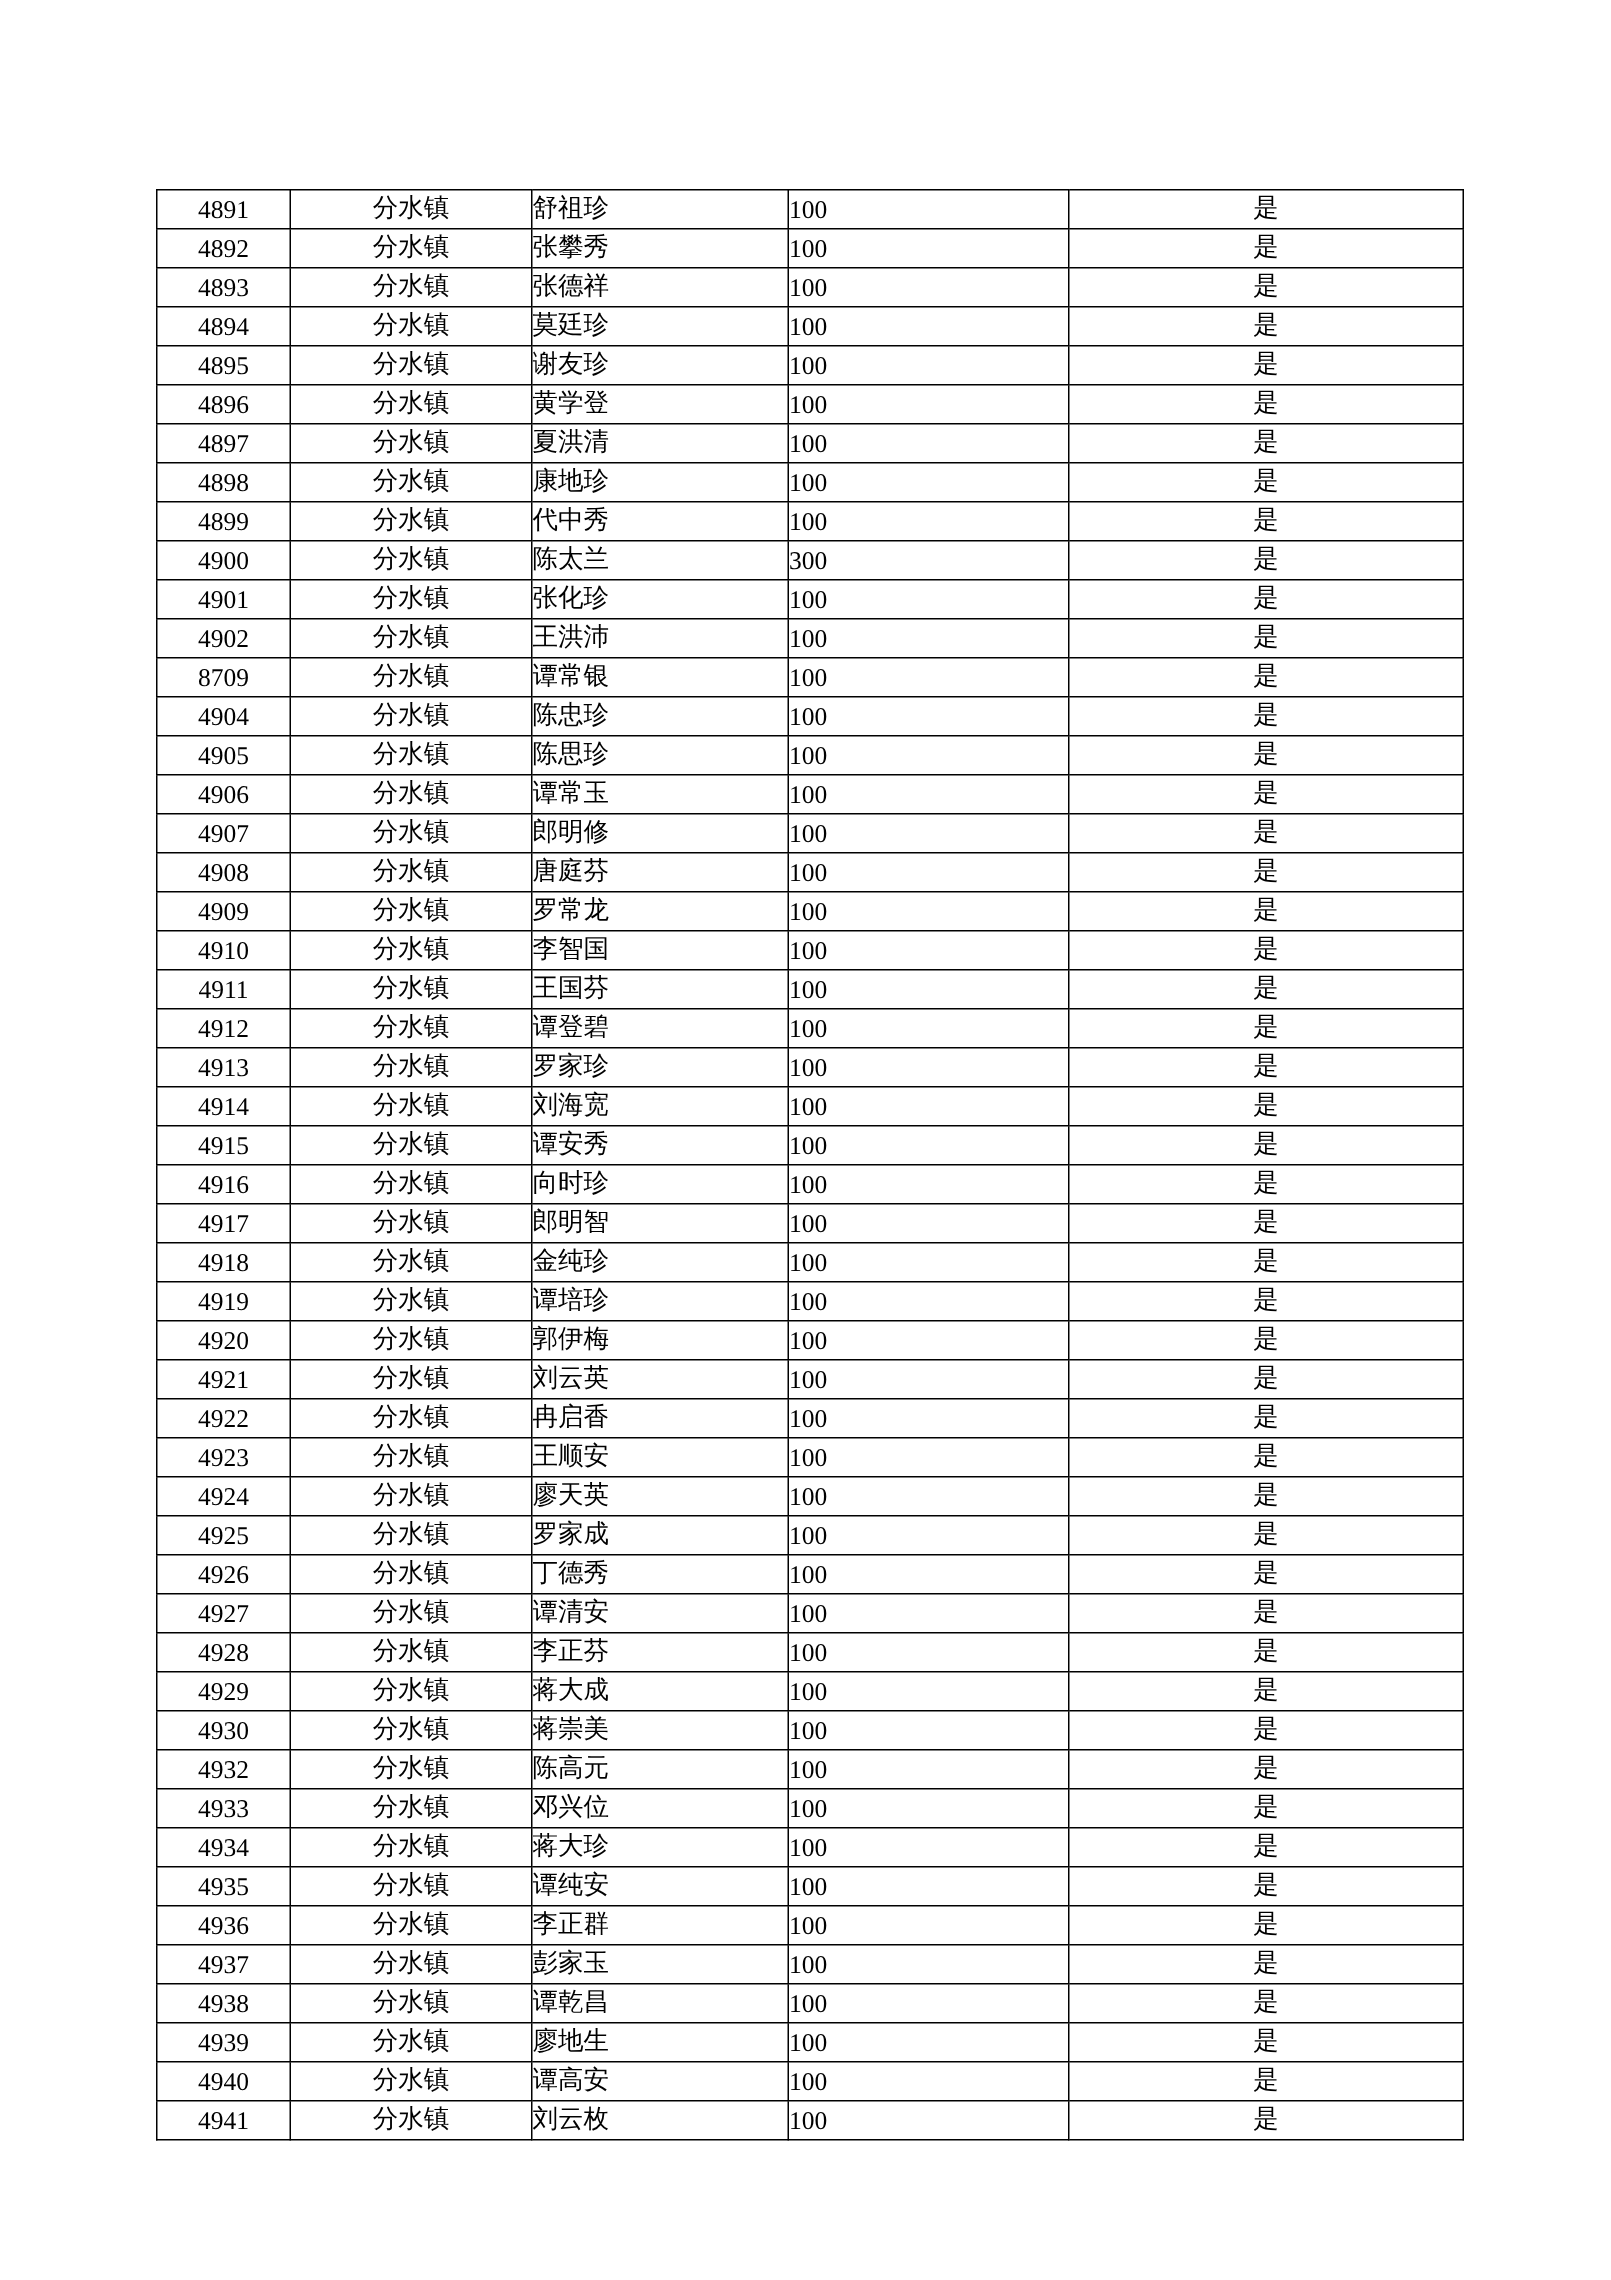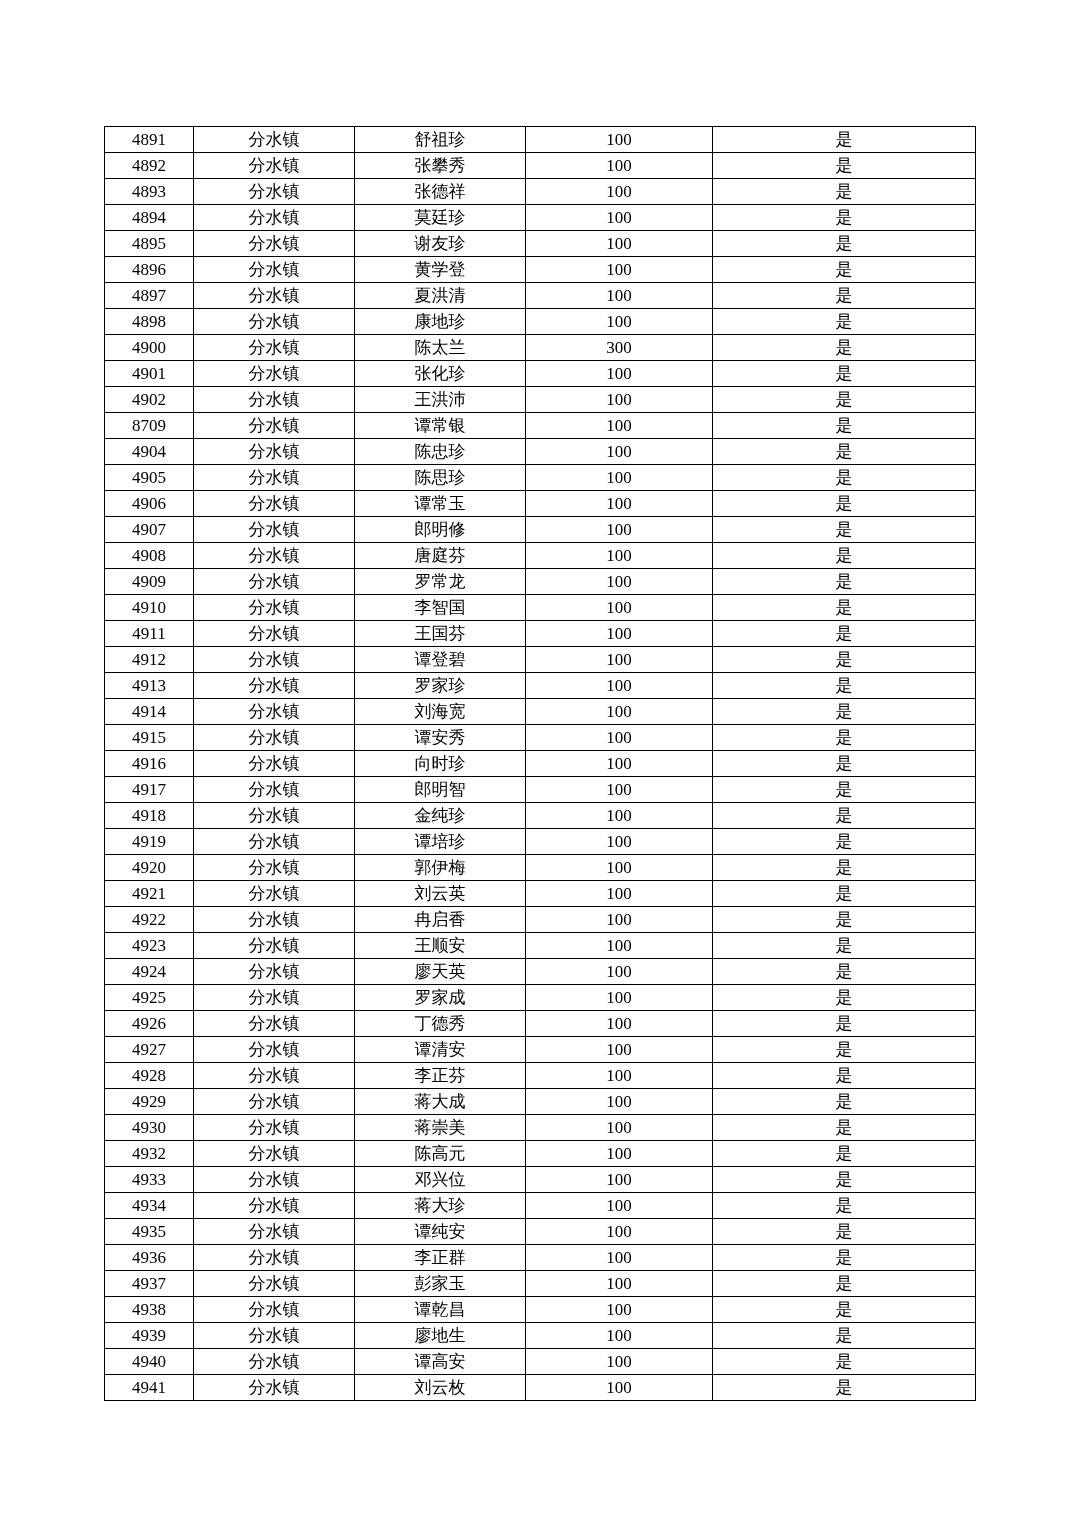--- a/index.html
+++ b/index.html
@@ -41,28 +41,28 @@
   }
   td.col-town {
     width: 160px;
     text-align: center;
     padding-left: 6px;
     font-family: "DejaVu Sans", "Liberation Sans", sans-serif;
     font-size: 15px;
   }
   td.col-name {
     width: 170px;
-    text-align: center;
+    text-align: left;
     padding-left: 10px;
     font-family: "DejaVu Sans", "Liberation Sans", sans-serif;
     font-size: 15px;
   }
   td.col-amount {
     width: 186px;
-    text-align: center;
+    text-align: left;
     padding-left: 6px;
     font-family: "Liberation Serif", "DejaVu Serif", serif;
     font-size: 17px;
     margin-top: 12px;
   }
   td.col-flag {
     width: 262px;
     text-align: center;
     font-family: "DejaVu Sans", "Liberation Sans", sans-serif;
     font-size: 15px;
@@ -124,20 +124,27 @@
           <td class="col-flag">是</td>
         </tr>
         <tr>
           <td class="col-index">4898</td>
           <td class="col-town">分水镇</td>
           <td class="col-name">康地珍</td>
           <td class="col-amount">100</td>
           <td class="col-flag">是</td>
         </tr>
         <tr>
+          <td class="col-index">4899</td>
+          <td class="col-town">分水镇</td>
+          <td class="col-name">代中秀</td>
+          <td class="col-amount">100</td>
+          <td class="col-flag">是</td>
+        </tr>
+        <tr>
           <td class="col-index">4900</td>
           <td class="col-town">分水镇</td>
           <td class="col-name">陈太兰</td>
           <td class="col-amount">300</td>
           <td class="col-flag">是</td>
         </tr>
         <tr>
           <td class="col-index">4901</td>
           <td class="col-town">分水镇</td>
           <td class="col-name">张化珍</td>

